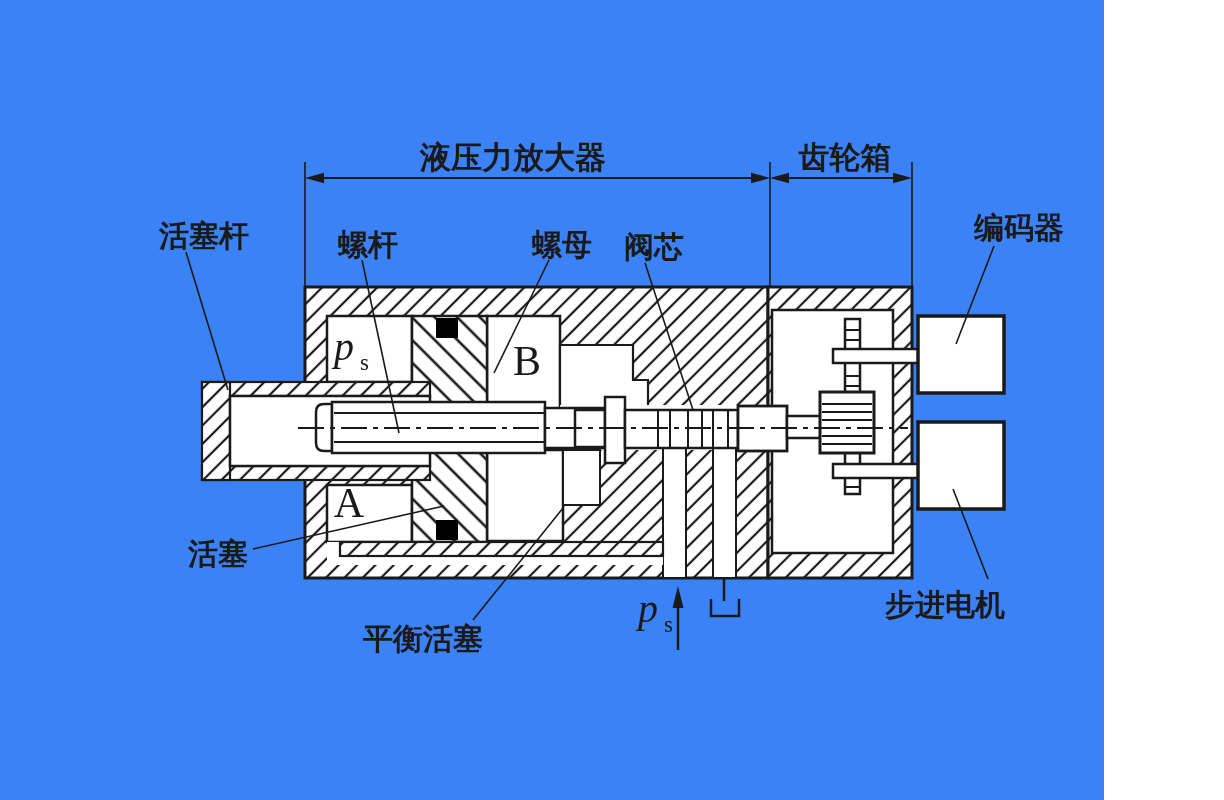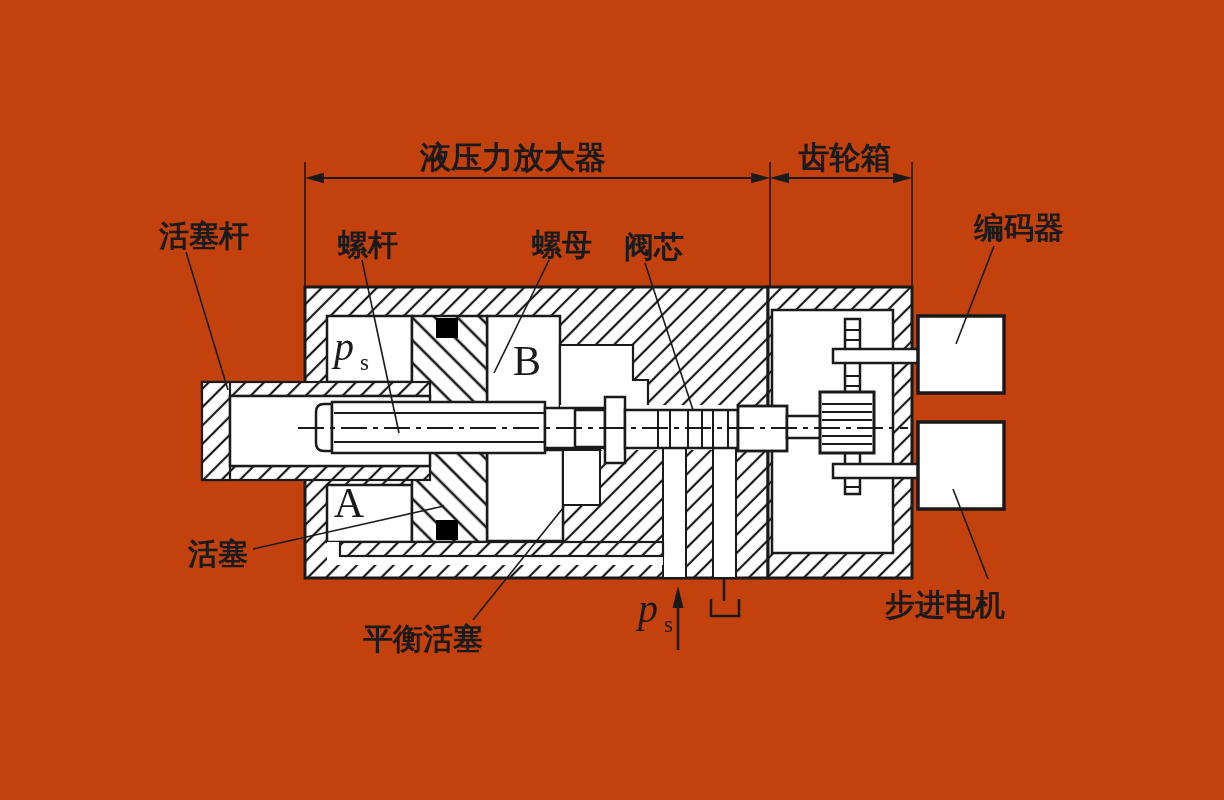--- a/index.html
+++ b/index.html
@@ -1,16 +1,16 @@
 <!DOCTYPE html>
 <html><head>
 <meta charset="utf-8">
 <style>
   html,body{margin:0;padding:0;background:#fff;}
-  .stage{width:1224px;height:800px;background:#c2410c;position:relative;overflow:hidden;
+  .stage{width:1104px;height:800px;background:#3b82f6;position:relative;overflow:hidden;
          font-family:"Liberation Serif",serif;}
   svg{display:block;}
   text{fill:#1a1a1a;}
   .cjk{font-family:"Liberation Serif",serif;font-weight:700;font-size:30px;}
   .cjk-dim{font-family:"Liberation Serif",serif;font-weight:700;font-size:31px;}
   .letter{font-family:"Liberation Serif",serif;font-size:42px;}
   .pvar{font-family:"Liberation Serif",serif;font-style:italic;font-size:40px;}
   .psub{font-family:"Liberation Serif",serif;font-size:23px;}
   .ln{stroke:#1a1a1a;fill:none;}
   .white{fill:#ffffff;stroke:#1a1a1a;}

